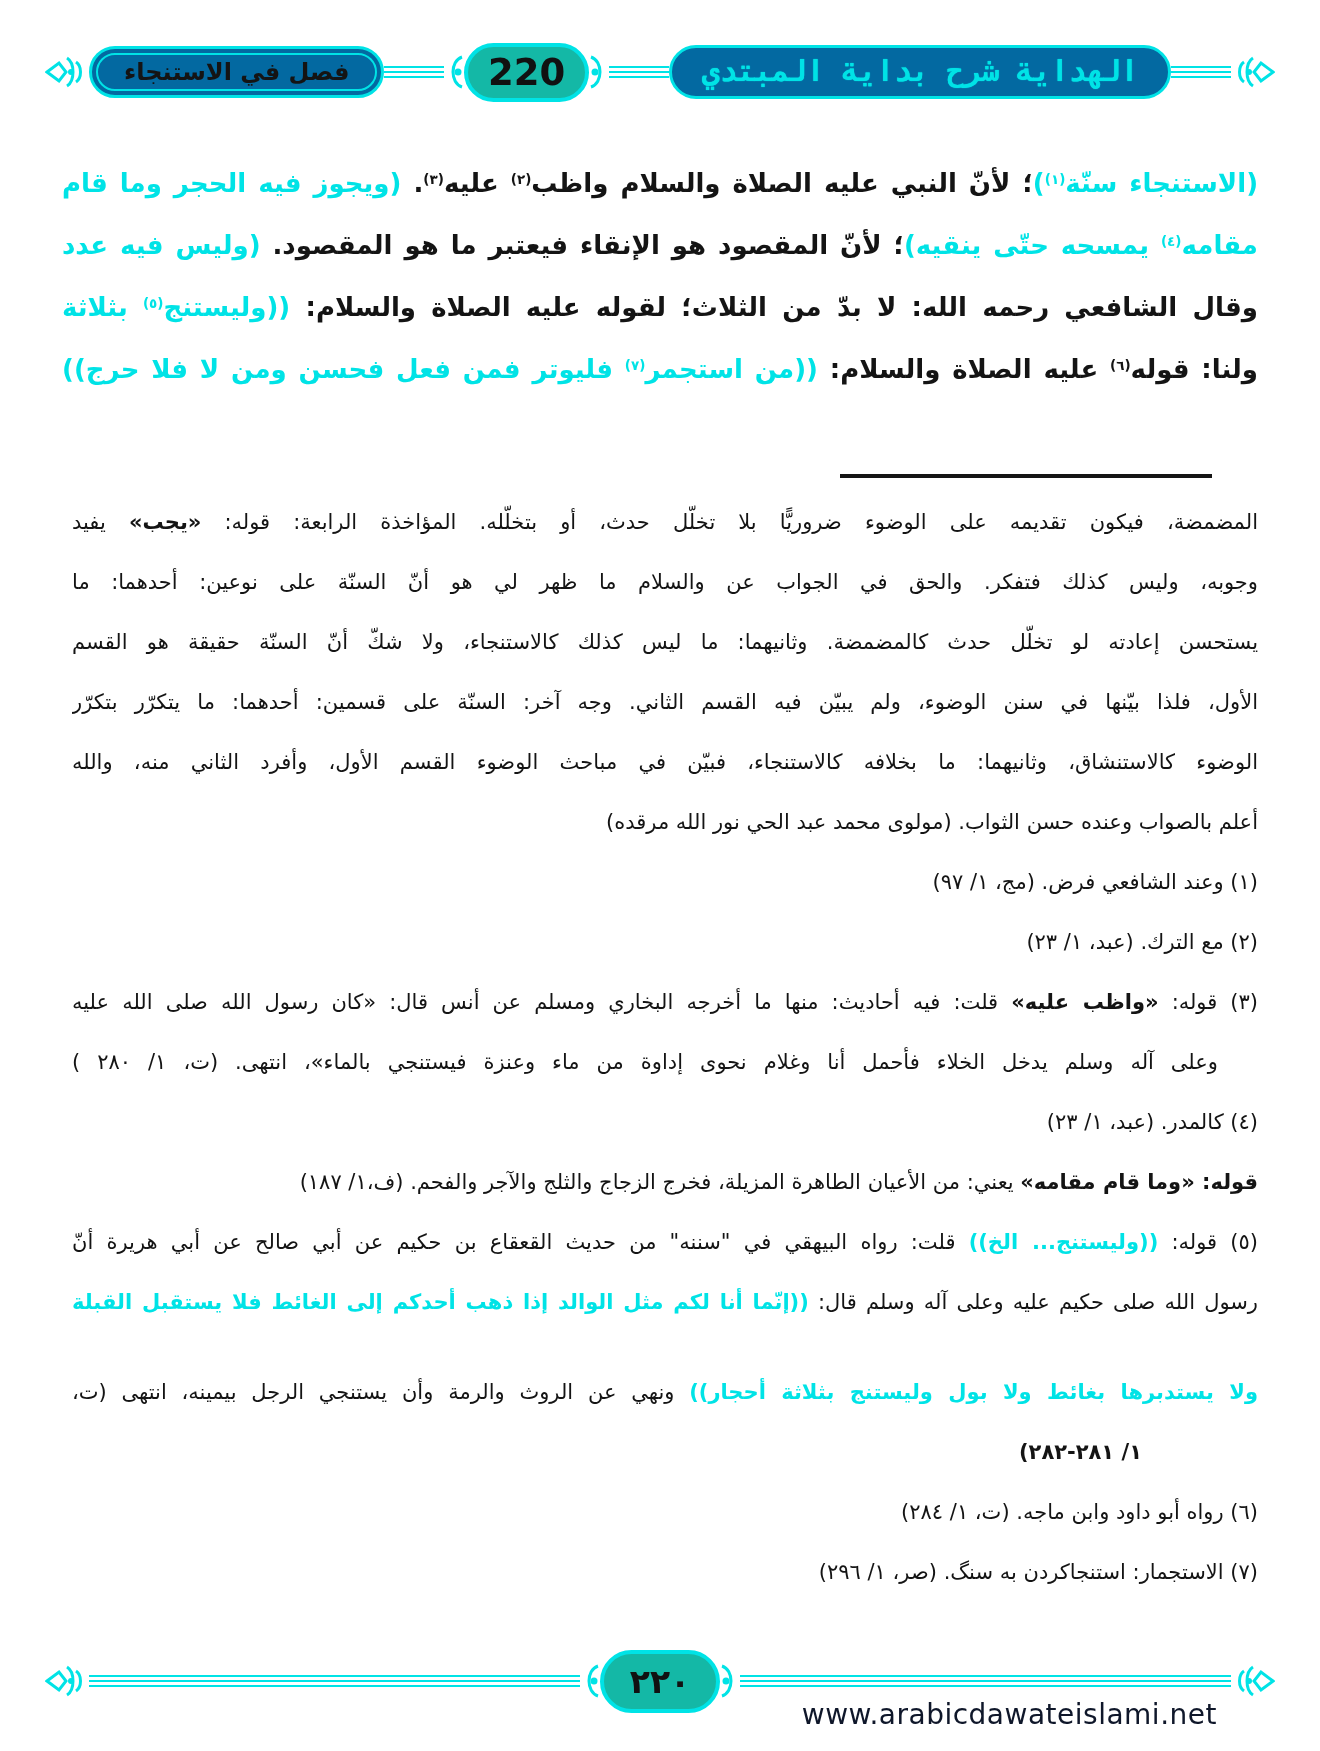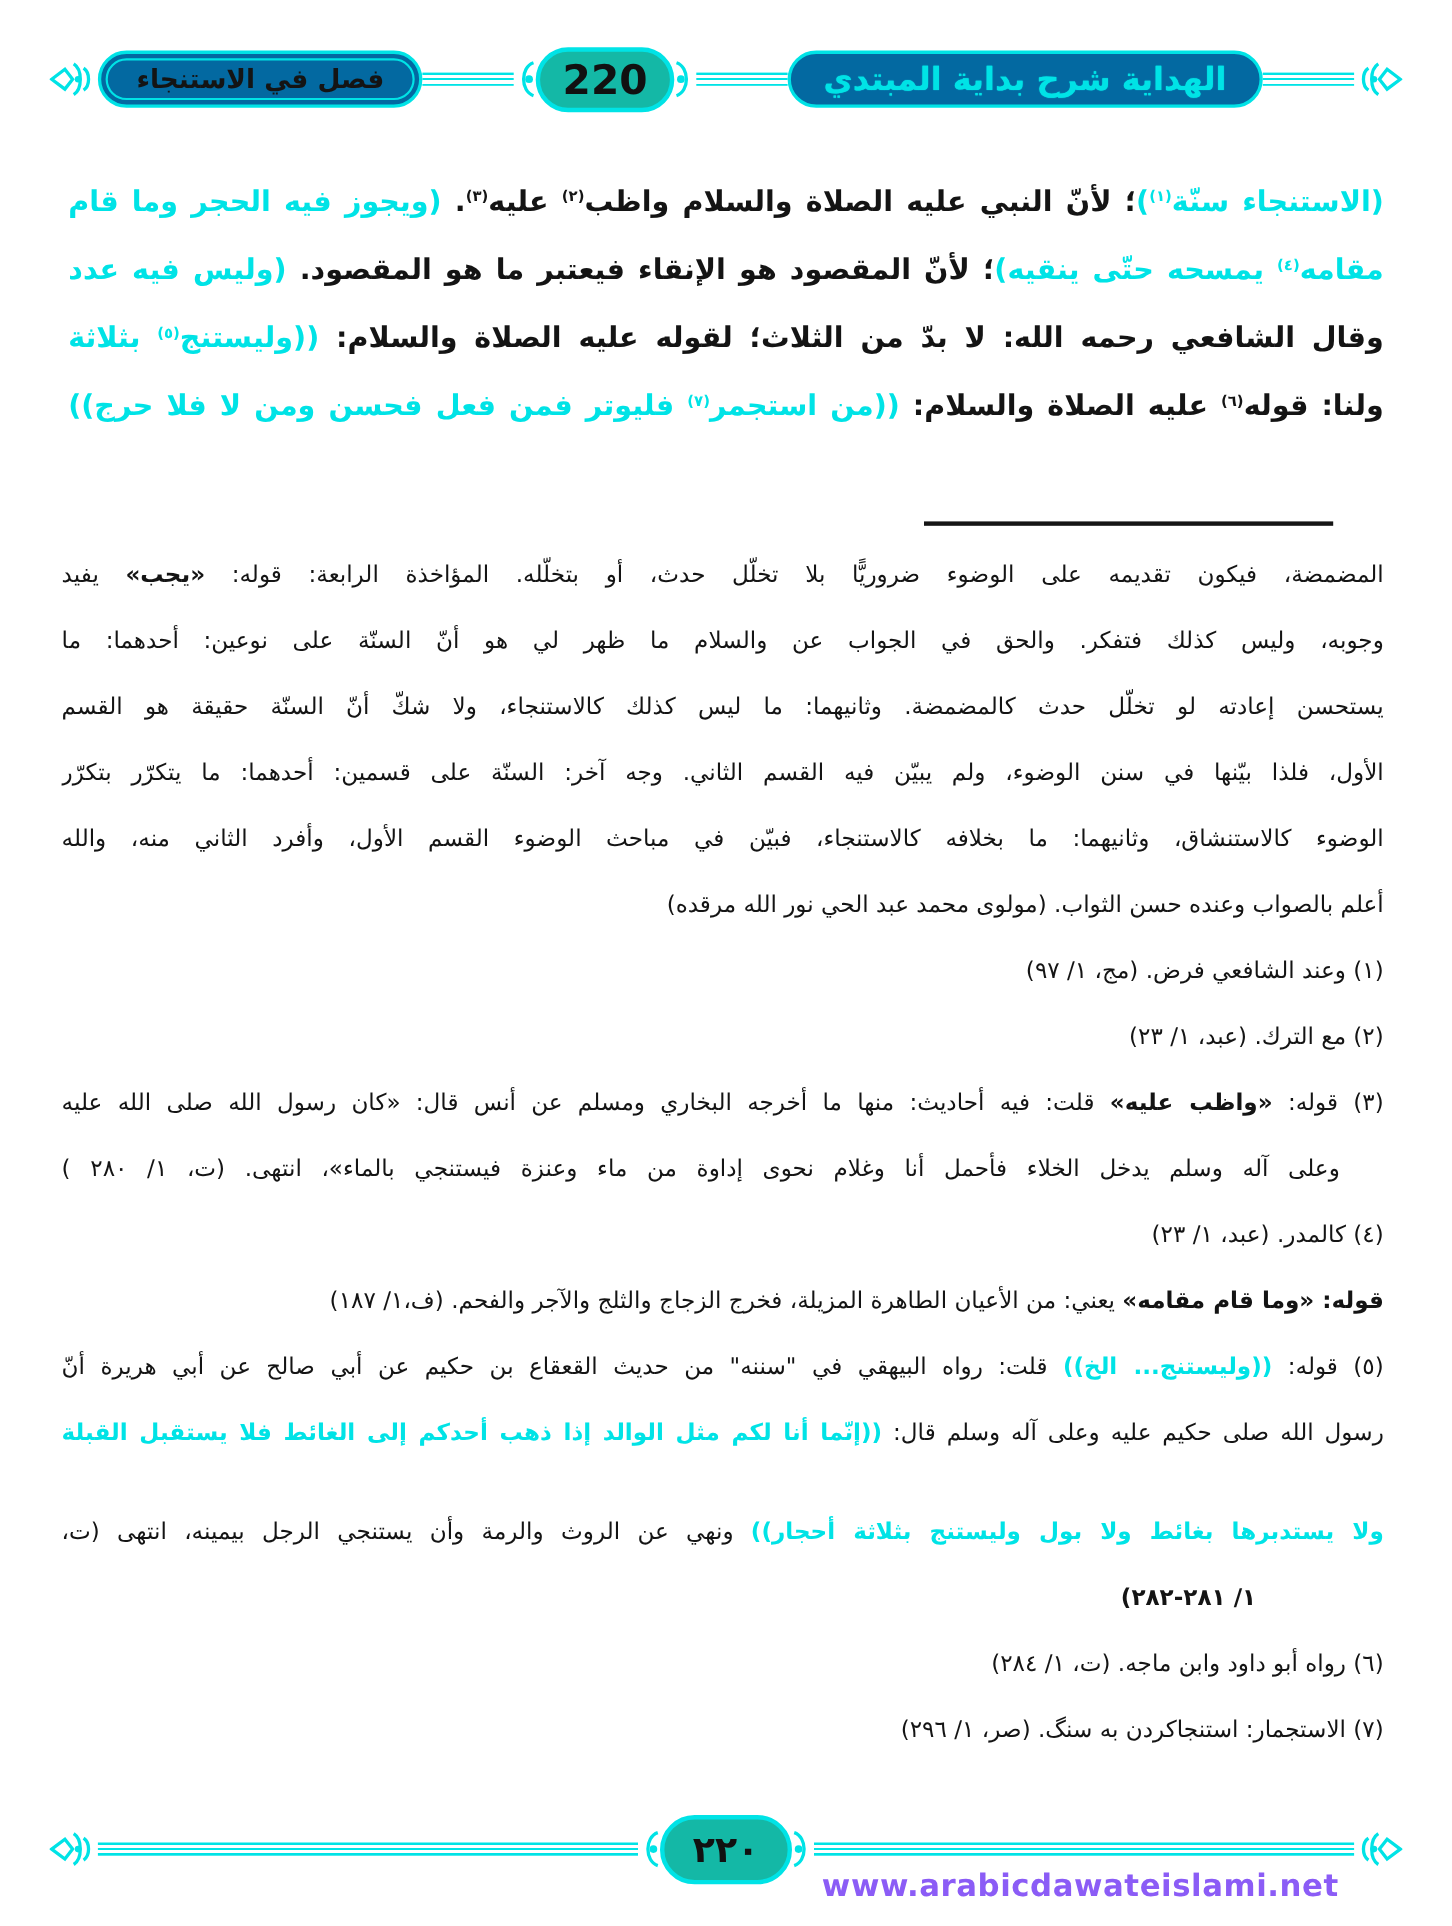--- a/index.html
+++ b/index.html
@@ -15,36 +15,36 @@
      background:linear-gradient(to bottom,
        var(--accent) 0,var(--accent) 2px,
        transparent 2px,transparent 5px,
        var(--accent) 5px,var(--accent) 7px,
        transparent 7px,transparent 10px,
        var(--accent) 10px,var(--accent) 12px);}
   .capsule{border:3px solid var(--accent);border-radius:999px;background:#0369a1;
            padding:4px;display:flex;align-items:center;justify-content:center;}
   .capsule-inner{border:2px solid var(--accent);border-radius:999px;padding:3px 26px;
            font-size:24px;font-weight:bold;color:var(--ink);direction:rtl;white-space:nowrap;}
-  .title-capsule{padding:6px 30px;}
+  .title-capsule{padding:6px 30px;font-family:Liberation Mono, monospace;}
   .title-text{color:var(--accent);font-size:29px;font-weight:bold;direction:rtl;white-space:nowrap;
               text-shadow:0 0 1px var(--accent);}
   .oval{border:4px solid var(--accent);border-radius:999px;background:#14b8a6;
         padding:4px 20px;font-size:37px;font-weight:bold;color:#111;white-space:nowrap;}
   .oval.footer-oval{border-radius:42px;font-size:33px;padding:8px 26px;}
   .orn{flex:0 0 auto;}
   .orn-stroke{stroke:var(--accent);fill:none;stroke-width:3;}
   .orn-diamond{stroke:var(--accent);fill:#fff;stroke-width:3;}
   .orn-dot{fill:var(--accent);}
   .flip{transform:scaleX(-1);}
 
   
   .maintext{position:absolute;top:148px;right:62px;left:62px;direction:rtl;}
   .maintext .line{height:62px;line-height:62px;font-size:26px;font-weight:bold;overflow:hidden;}
-  .footnotes{position:absolute;top:492px;right:62px;left:56px;direction:rtl;}
+  .footnotes{position:absolute;top:492px;right:62px;left:72px;direction:rtl;}
   .footnotes .line{height:60px;line-height:60px;font-size:21px;overflow:hidden;}
   .line.justify{text-align:justify;text-align-last:justify;}
   .line.right{text-align:right;}
   .line.ind-sm{margin-right:40px;}
   .line.ind-lg{margin-right:116px;font-weight:bold;}
   .line.gap-top{margin-top:30px;}
   .cyan{color:var(--accent);}
   .bold{font-weight:bold;}
   .sup{font-size:0.52em;vertical-align:0.62em;}
 
@@ -138,13 +138,13 @@
   </svg>
   <div class="hline"></div>
   <svg class="orn flip" width="44" height="40" viewBox="0 0 44 40">
     <path class="orn-diamond" d="M2 20 L14 11 L21 20 L14 29 Z"></path>
     <path class="orn-stroke" d="M22 6 C30 11 30 29 22 34"></path>
     <path class="orn-stroke" d="M31 10 C37 14 37 26 31 30"></path>
     <circle class="orn-dot" cx="26" cy="20" r="3"></circle>
   </svg>
 </div>
 
-<a class="url" href="#" style="text-decoration:none;color:#8b5cf6;font-weight:bold;">www.arabicdawateislami.net</a>
+<a class="url" href="#" style="text-decoration:none;color:#0f172a;">www.arabicdawateislami.net</a>
 
 </body></html>

